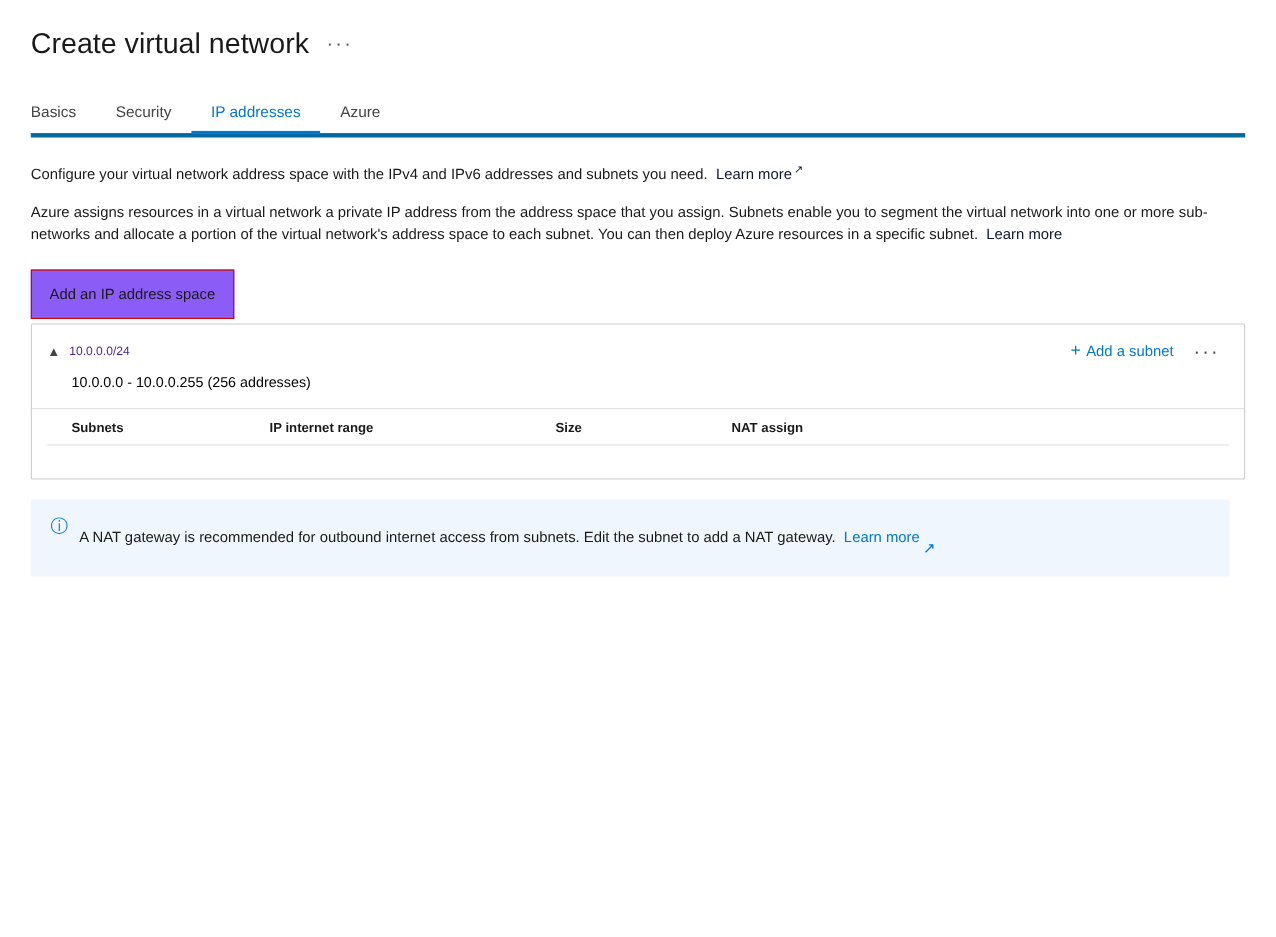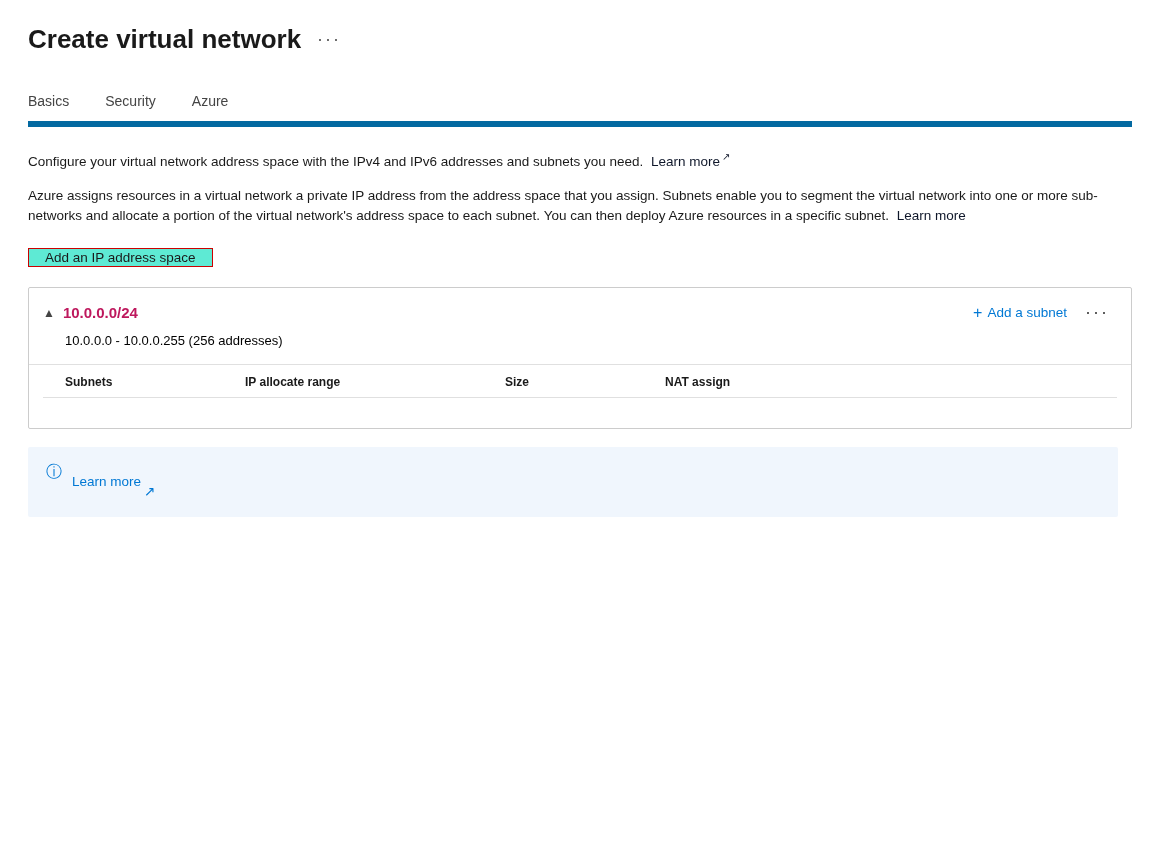--- a/index.html
+++ b/index.html
@@ -13,38 +13,38 @@
     }
 
     .page-title-row {
       display: flex;
       align-items: center;
       gap: 10px;
       margin-bottom: 28px;
     }
     .page-title {
       font-size: 26px;
-      font-weight: 700;
+      font-weight: 400;
       color: #1a1a1a;
     }
     .ellipsis-btn {
       font-size: 18px;
       color: #555;
       cursor: pointer;
       letter-spacing: 2px;
       background: none;
       border: none;
       padding: 4px 6px;
     }
 
     
     .tabs {
       display: flex;
       align-items: flex-end;
-      border-bottom: 6px solid #0369a1;
+      border-bottom: 4px solid #0369a1;
       margin-bottom: 22px;
       gap: 0;
     }
     .tab {
       padding: 10px 18px;
       font-size: 14px;
       color: #444;
       cursor: pointer;
       border-bottom: 2px solid transparent;
       white-space: nowrap;
@@ -77,26 +77,26 @@
       display: inline-block;
       font-size: 10px;
       margin-left: 2px;
       vertical-align: super;
     }
 
     
     .add-ip-btn {
       display: inline-block;
       border: 1.5px solid #c00;
-      padding: 1px 16px;
-      font-size: 13.5px;
-      color: #1a1a1a;
-      cursor: pointer;
-      background: #5eead4;
-      margin-bottom: 20px;
+      padding: 14px 16px;
+      font-size: 13.5px;
+      color: #1a1a1a;
+      cursor: pointer;
+      background: #8b5cf6;
+      margin-bottom: 4px;
       margin-top: 8px;
     }
 
     
     .ip-space-card {
       border: 1px solid #ccc;
       border-radius: 2px;
       padding: 0;
       margin-bottom: 18px;
     }
@@ -112,23 +112,23 @@
       display: flex;
       align-items: center;
       gap: 8px;
     }
     .collapse-icon {
       font-size: 12px;
       color: #444;
       cursor: pointer;
     }
     .ip-cidr {
-      font-size: 15px;
-      font-weight: 700;
-      color: #be185d;
+      font-size: 11px;
+      font-weight: 400;
+      color: #4c1d95;
     }
     .ip-space-right {
       display: flex;
       align-items: center;
       gap: 14px;
     }
     .add-subnet-btn {
       display: flex;
       align-items: center;
       gap: 5px;
@@ -218,20 +218,21 @@
 
 <div class="page-title-row">
   <h1 class="page-title">Create virtual network</h1>
   <button class="ellipsis-btn">···</button>
 </div>
 
 
 <div class="tabs">
   <button class="tab">Basics</button>
   <button class="tab">Security</button>
+  <button class="tab active">IP addresses</button>
   <button class="tab">Azure</button>
 </div>
 
 
 <p class="description">
   <span>Configure your virtual network address space with the IPv4 and IPv6 addresses and subnets you need.&nbsp;</span>
   <a href="#" class="learn-link">
     <span>Learn more</span><span class="ext-icon">↗</span>
   </a>
 </p>
@@ -260,32 +261,33 @@
         <span>Add a subnet</span>
       </button>
       <button class="more-btn">···</button>
     </div>
   </div>
 
   <div class="ip-range-text">10.0.0.0 - 10.0.0.255 (256 addresses)</div>
 
   <div class="subnet-table-header">
     <span class="subnet-col-header">Subnets</span>
-    <span class="subnet-col-header">IP allocate range</span>
+    <span class="subnet-col-header">IP internet range</span>
     <span class="subnet-col-header">Size</span>
     <span class="subnet-col-header">NAT assign</span>
   </div>
   <div class="subnet-table-divider"></div>
   <div class="subnet-table-body"></div>
 </div>
 
 
 <div class="nat-info-box">
   <span class="info-icon">ⓘ</span>
   <div class="nat-info-text">
+    <span>A NAT gateway is recommended for outbound internet access from subnets. Edit the subnet to add a NAT gateway.&nbsp;</span>
     <a href="#" class="block-link">
       <span>Learn more</span>
       <span><br>↗</span>
     </a>
   </div>
 </div>
 
 
 
 

